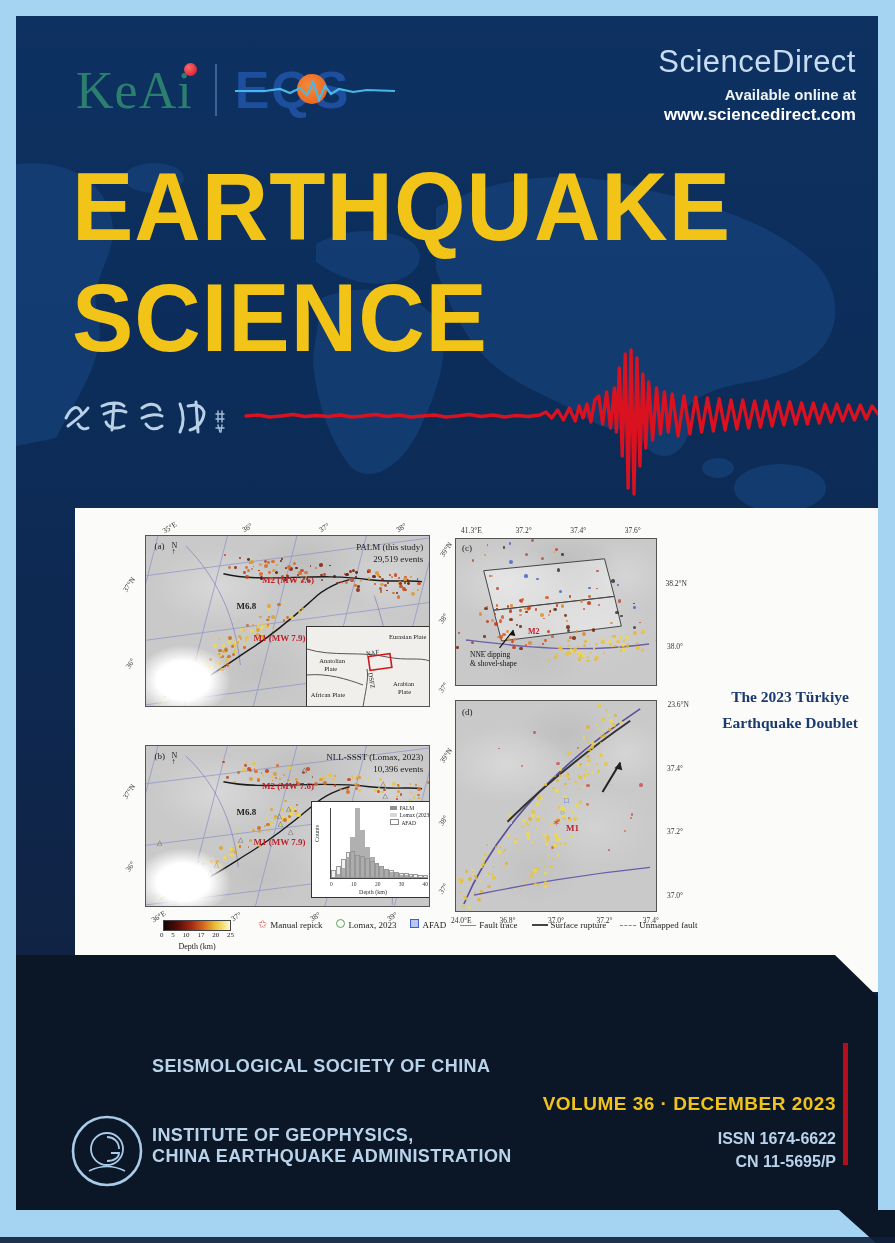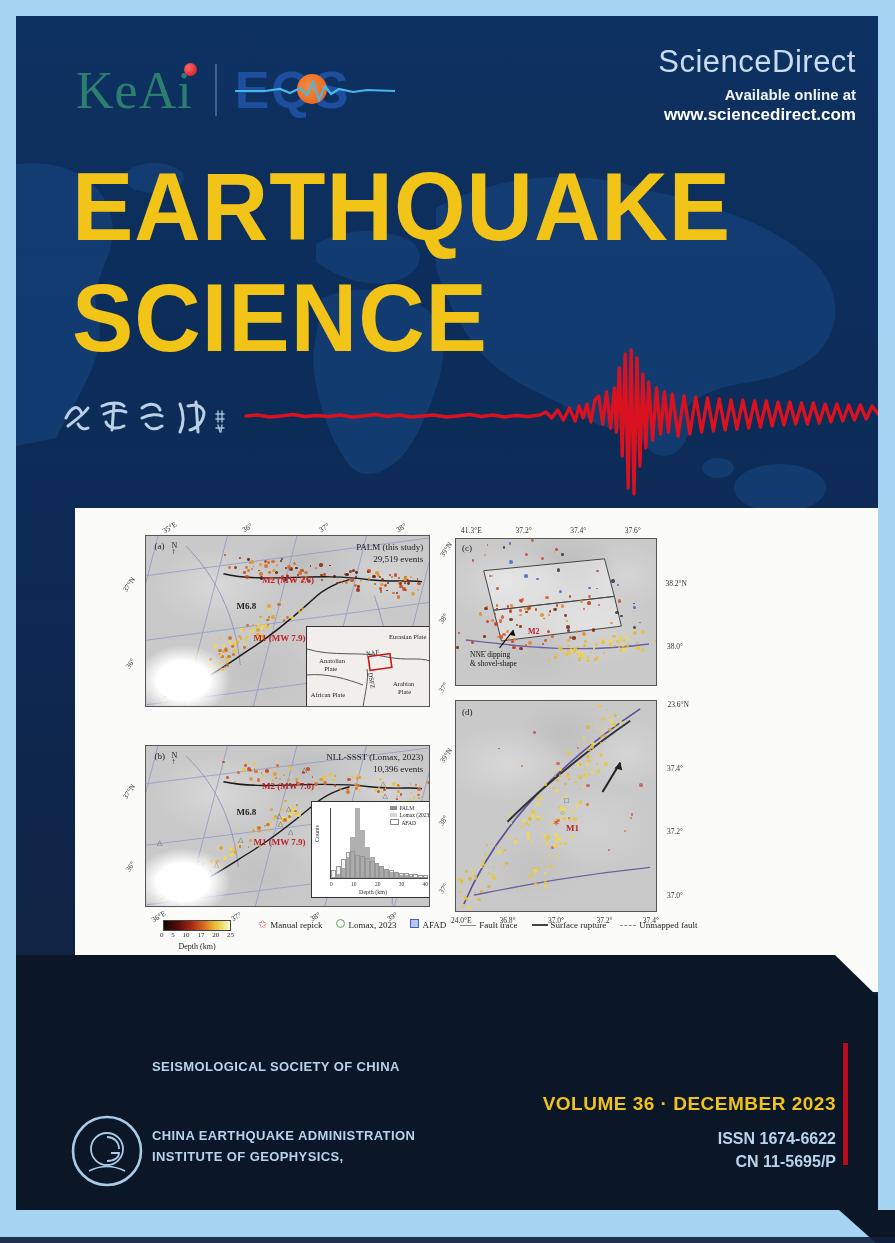--- a/index.html
+++ b/index.html
@@ -96,21 +96,21 @@
   .caption{position:absolute;left:630px;top:176px;width:170px;font-family:"Liberation Serif",serif;
       font-weight:700;font-size:15.5px;line-height:26px;color:#1c3a70;text-align:center;}
   
   .footer{position:absolute;left:16px;top:955px;width:862px;height:255px;background:#0b1626;
       clip-path:polygon(0 0,819px 0,862px 42px,862px 255px,0 255px);color:#b9d3ea;}
   .tab{position:absolute;left:839px;top:1210px;width:56px;height:33px;background:#0b1626;
       clip-path:polygon(0 0,56px 0,56px 33px,37px 33px);}
   .bstrip{position:absolute;left:0;top:1237px;width:895px;height:6px;background:#10203c;opacity:.9;}
   .logo{position:absolute;width:76px;height:76px;}
   .logo svg{display:block;}
-  .ftext{position:absolute;font-size:13px;font-weight:700;letter-spacing:.4px;color:#b9d3ea;line-height:21px;}
+  .ftext{position:absolute;font-size:18px;font-weight:700;letter-spacing:.4px;color:#b9d3ea;line-height:21px;}
   .numline{position:absolute;right:42px;top:80px;text-align:right;}
   .numline .nl{font-size:23px;font-weight:800;color:#f5c81c;vertical-align:18px;}
   .numline .nv{font-size:56px;font-weight:800;color:#f5c81c;letter-spacing:0;}
   .volline{position:absolute;right:42px;top:138px;font-size:19px;font-weight:700;color:#f0c31c;letter-spacing:.5px;}
   .issn{position:absolute;right:42px;top:172px;font-size:16px;font-weight:700;text-align:right;line-height:23px;}
   .redbar{position:absolute;right:30px;top:88px;width:5px;height:122px;background:#b50d1b;}
   .annot{position:absolute;font-size:7.5px;color:#111;font-family:"Liberation Serif",serif;line-height:9px;}
 </style>
 </head>
 <body>
@@ -1209,38 +1209,42 @@
         <div class="legitems">
           <span><span class="sym star">✩</span><span>Manual repick</span></span>
           <span><span class="sym circ"></span><span>Lomax, 2023</span></span>
           <span><span class="sym sq"></span><span>AFAD</span></span>
           <span><span class="sym l1"></span><span>Fault trace</span></span>
           <span><span class="sym l2"></span><span>Surface rupture</span></span>
           <span><span class="sym l3"></span><span>Unmapped fault</span></span>
         </div>
       </div>
 
+      <div class="caption">
+        <div>The 2023 Türkiye</div>
+        <div>Earthquake Doublet</div>
+      </div>
     </div>
   </div>
 
   <div class="footer">
 
     <div class="ftext" style="left:136px;top:101px;">SEISMOLOGICAL SOCIETY OF CHINA</div>
 
     <div class="logo" style="left:53px;top:158px;">
       <svg width="76" height="76" viewBox="0 0 76 76">
         <circle cx="38" cy="38" r="34" fill="none" stroke="#a9cbe8" stroke-width="2.6"></circle>
         <circle cx="38" cy="36" r="16" fill="none" stroke="#a9cbe8" stroke-width="1.8"></circle>
         <path d="M50,36 C50,28 44,24 38,24 M38,48 C46,48 50,44 50,40 L42,40" fill="none" stroke="#a9cbe8" stroke-width="1.8"></path>
         <path d="M20,58 C32,52 44,52 56,58" fill="none" stroke="#a9cbe8" stroke-width="1.4"></path>
       </svg>
     </div>
     <div class="ftext" style="left:136px;top:170px;">
+      <div>INSTITUTE OF GEOPHYSICS,</div>
       <div>CHINA EARTHQUAKE ADMINISTRATION</div>
-      <div>INSTITUTE OF GEOPHYSICS,</div>
     </div>
 
     <div class="volline">VOLUME 36 · DECEMBER 2023</div>
     <div class="issn">
       <div>ISSN 1674-6622</div>
       <div>CN 11-5695/P</div>
     </div>
     <div class="redbar"></div>
   </div>
 

